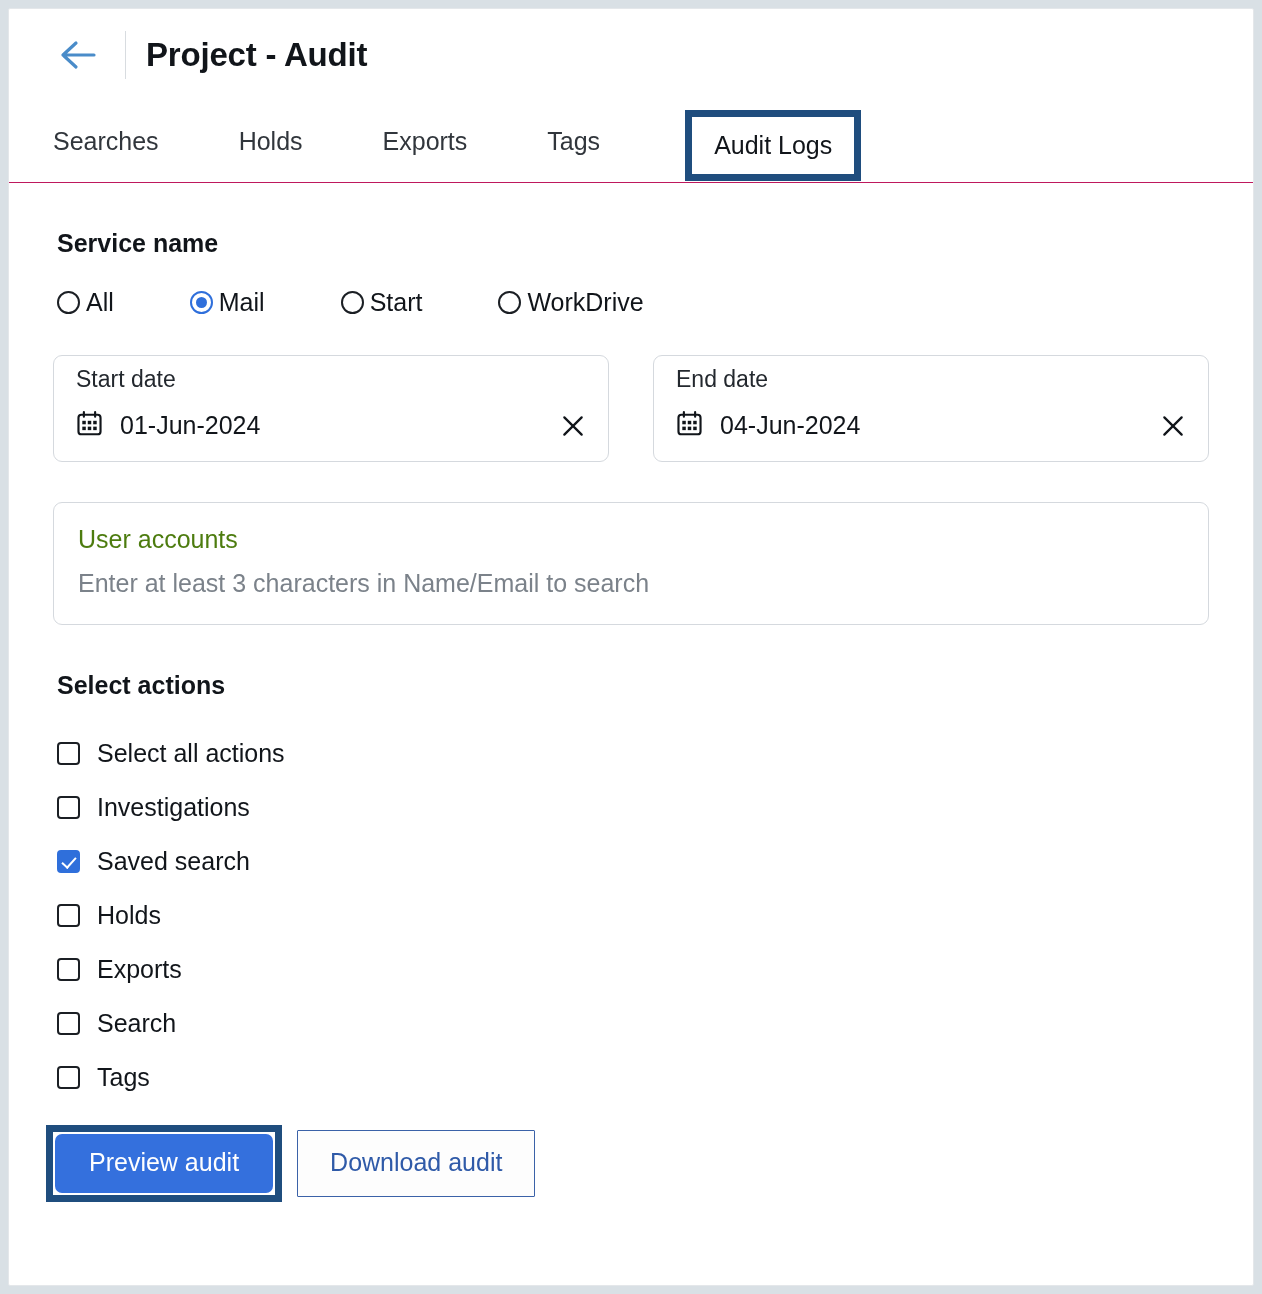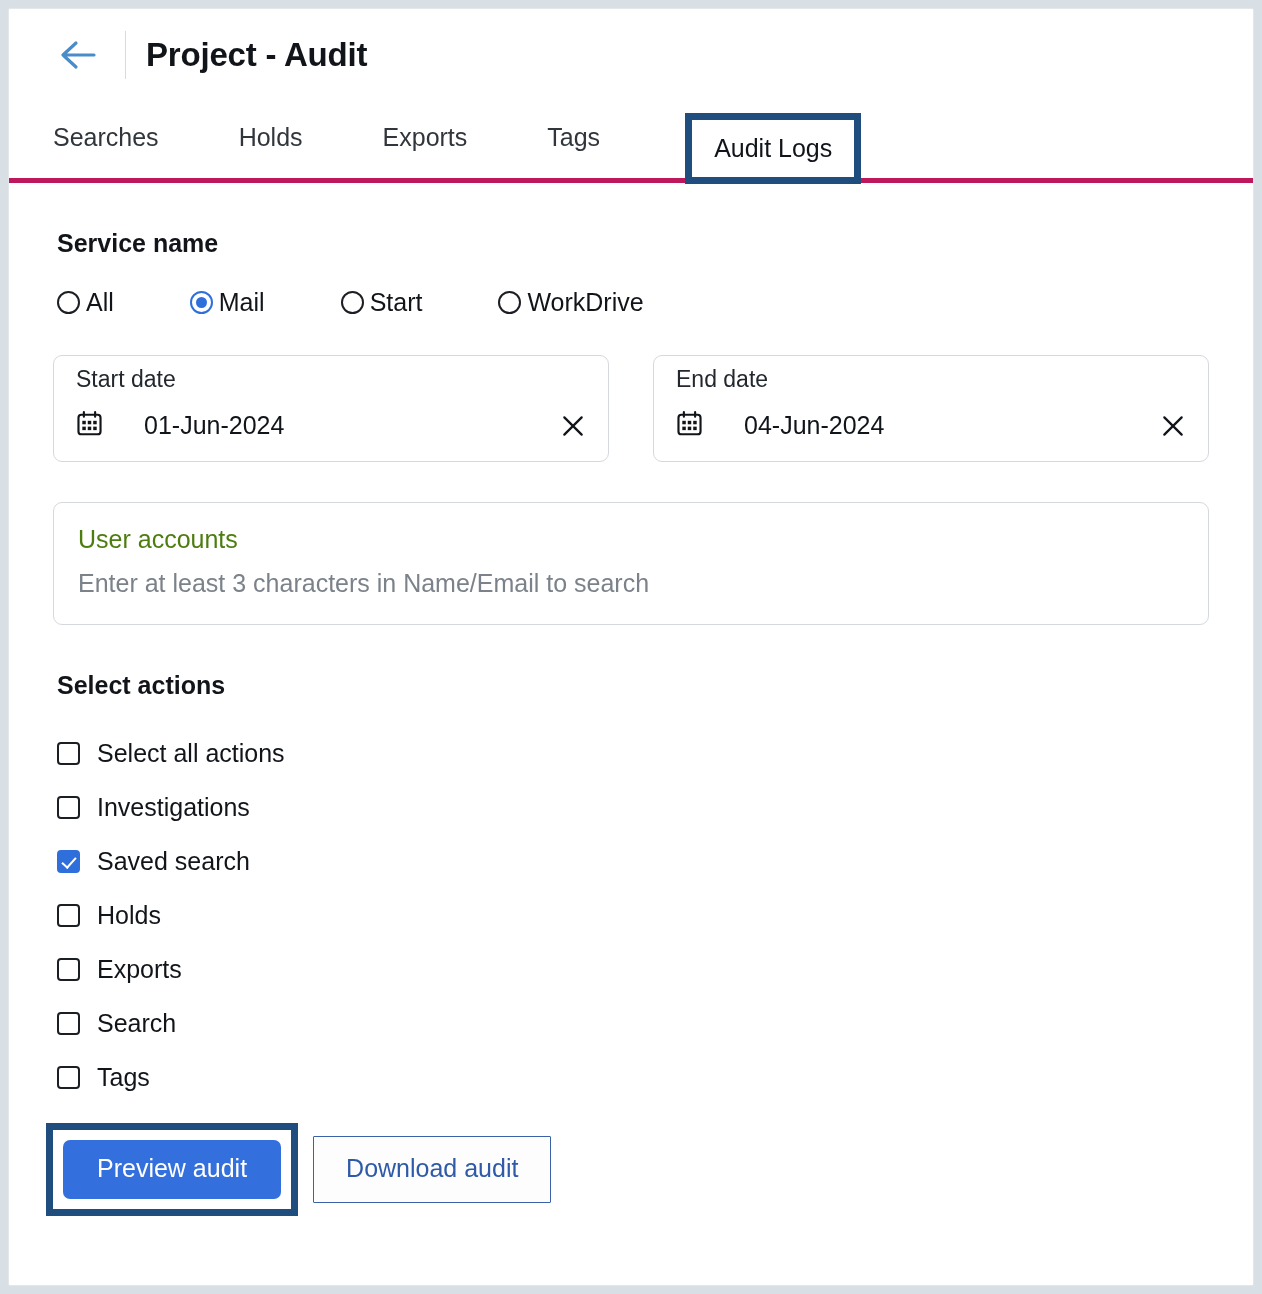--- a/index.html
+++ b/index.html
@@ -48,37 +48,37 @@
     letter-spacing: -0.2px;
   }
 
   
   .tabbar {
     position: relative;
     display: flex;
     align-items: flex-end;
     height: 82px;
     padding-left: 44px;
-    border-bottom: 5px solid #be185d;
+    border-bottom: 1px solid #be185d;
     text-align: right;
   }
   .tab {
     font-size: 25px;
     color: #31363c;
     padding: 0 0 26px 0;
     margin-right: 80px;
     cursor: pointer;
     white-space: nowrap;
   }
   .tab:last-child { margin-right: 0; }
   .tab.highlighted {
     position: relative;
     padding: 14px 22px 14px 22px;
     margin-left: 12px;
-    margin-bottom: 1px;
+    margin-bottom: 8px;
     outline: 7px solid #1f4d7e;
     background: #fff;
     z-index: 3;
     color: #11151a;
   }
 
   
   .body { padding: 0 44px; }
 
   .section-title {
@@ -143,21 +143,20 @@
     cursor: pointer;
   }
   .date-caption {
     font-size: 23px;
     color: #23282e;
   }
   .date-value-row {
     display: flex;
     align-items: center;
     margin-top: 17px;
-    gap: 24px;
   }
   .cal-icon { flex: none; display: block; }
   .date-value {
     font-size: 25px;
     color: #11151a;
     margin-left: 17px;
   }
   .clear-x {
     position: absolute;
     right: 22px; bottom: 22px;
@@ -222,21 +221,21 @@
   
   .btn-row {
     display: flex;
     align-items: center;
     margin-top: 26px;
     padding-bottom: 30px;
   }
   .btn-wrap-hl {
     outline: 7px solid #1f4d7e;
     background: #fff;
-    padding: 10px;
+    padding: 2px;
     margin-right: 22px;
     display: inline-block;
   }
   .btn-primary {
     background: #3470dd;
     color: #ffffff;
     font-size: 25px;
     border: none;
     border-radius: 7px;
     padding: 14px 34px 16px 34px;

